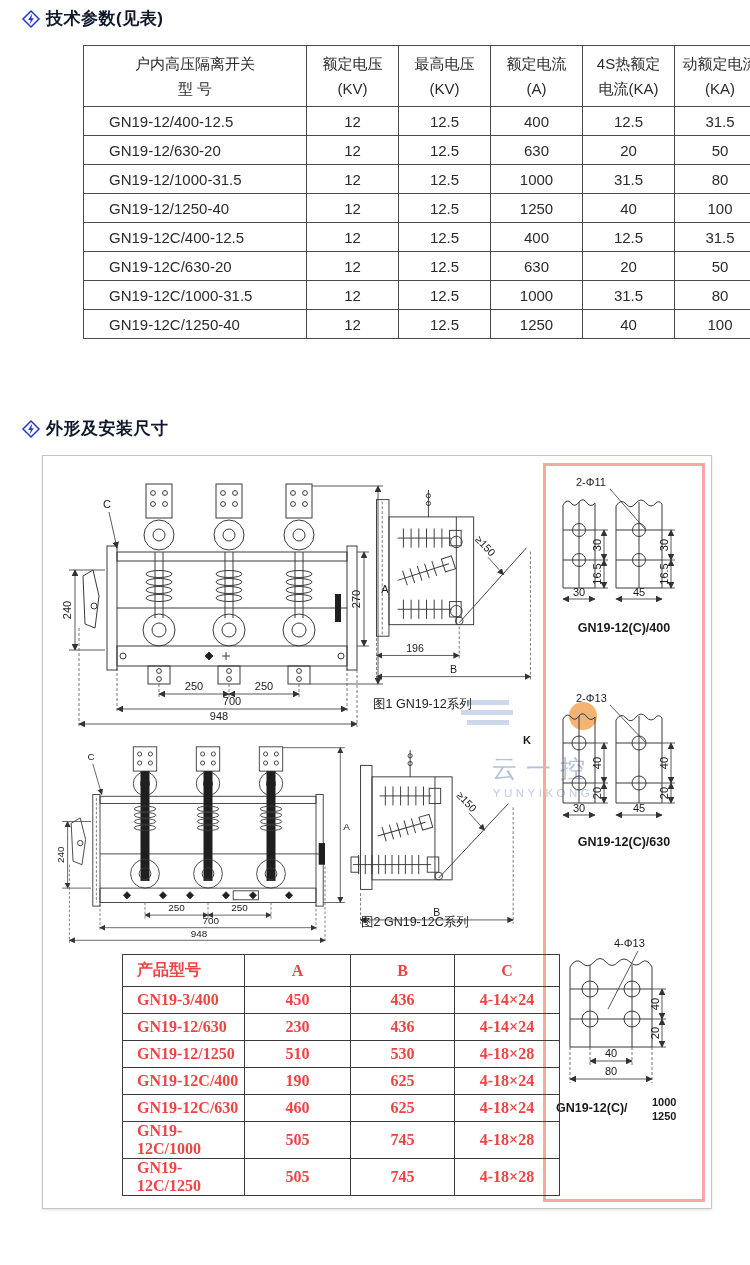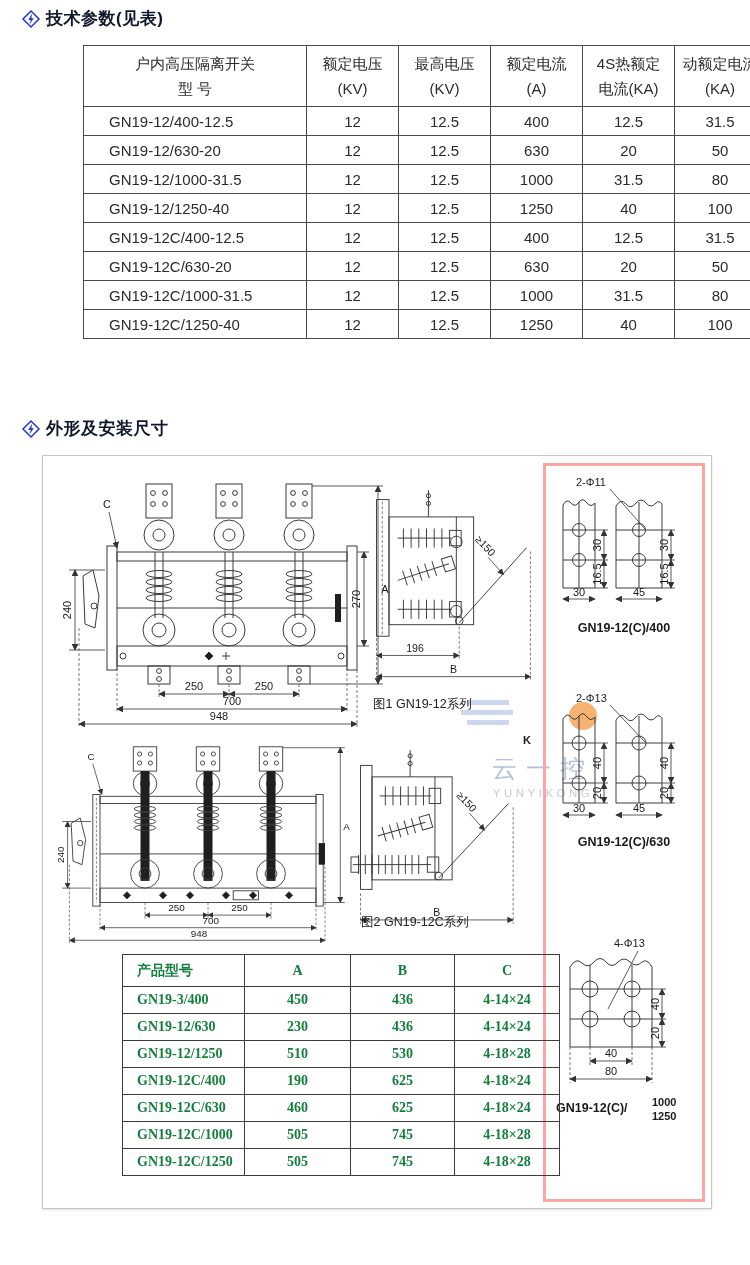--- a/index.html
+++ b/index.html
@@ -11,21 +11,21 @@
   .spec{position:absolute;left:35px;top:45px;width:682px;font-size:15px;color:#2b2b2b;table-layout:fixed;}
   .spec th,.spec td{border:1px solid #4a4a4a;text-align:center;font-weight:400;padding:0;}
   .spec th{height:60px;line-height:1.7;}
   .spec td{height:28px;}
   .spec td.model{text-align:left;padding-left:25px;}
   
   .panel{position:absolute;left:42px;top:455px;width:668px;height:752px;border:1px solid #c6c6c6;background:#fff;box-shadow:0 1px 2px rgba(0,0,0,.12);}
   .holebox{position:absolute;left:500px;top:7px;width:156px;height:733px;border:3px solid #fca5a5;display:flex;flex-direction:column;align-items:center;}
   .figcap{position:absolute;font-size:12.5px;font-weight:400;color:#222;white-space:nowrap;}
   
-  .dimtab{position:absolute;left:31px;top:498px;width:437px;font-family:"Liberation Serif",serif;font-size:14px;color:#15803d;table-layout:fixed;font-weight:700;}
+  .dimtab{position:absolute;left:31px;top:498px;width:437px;font-family:"Liberation Serif",serif;font-size:16px;color:#ef4444;table-layout:fixed;font-weight:700;}
   .dimtab th,.dimtab td{border:1px solid #3c3c3c;height:26px;text-align:center;padding:0;}
   .dimtab th{height:31px;}
   .dimtab .model{text-align:left;padding-left:14px;}
   
   svg{overflow:visible;}
   .st{stroke:#3a3a3a;fill:none;stroke-width:1;}
   .stk{stroke:#3a3a3a;stroke-width:1;}
   .dk{fill:#1f1f1f;}
   .dim{stroke:#474747;stroke-width:.9;fill:none;}
   .dimd{stroke:#555;stroke-width:.8;stroke-dasharray:3 2;fill:none;}

